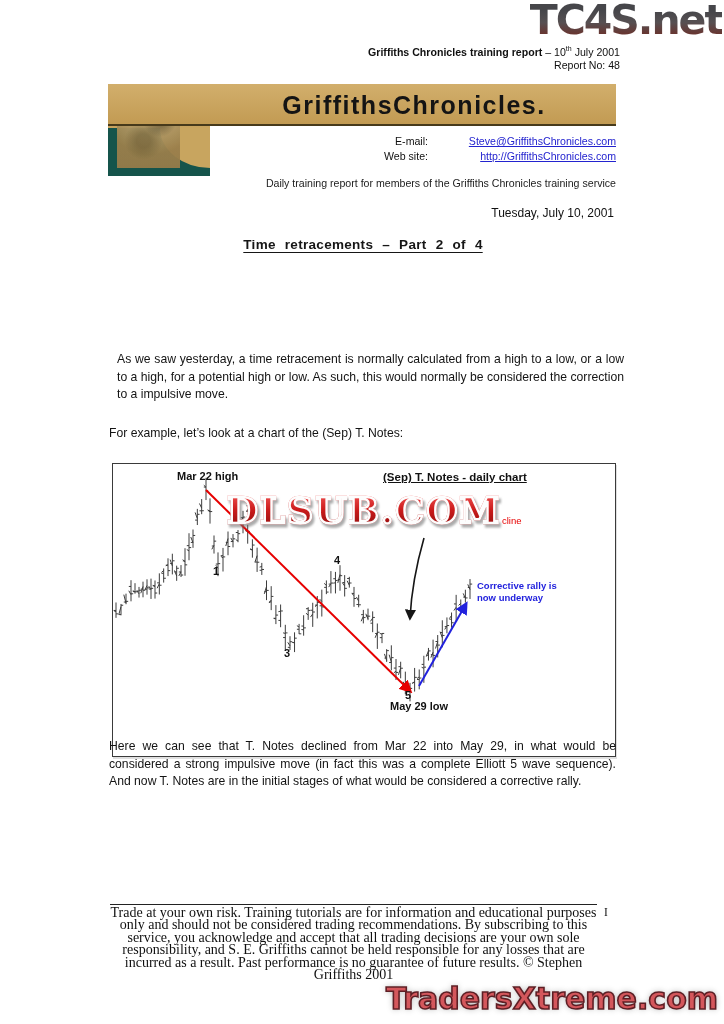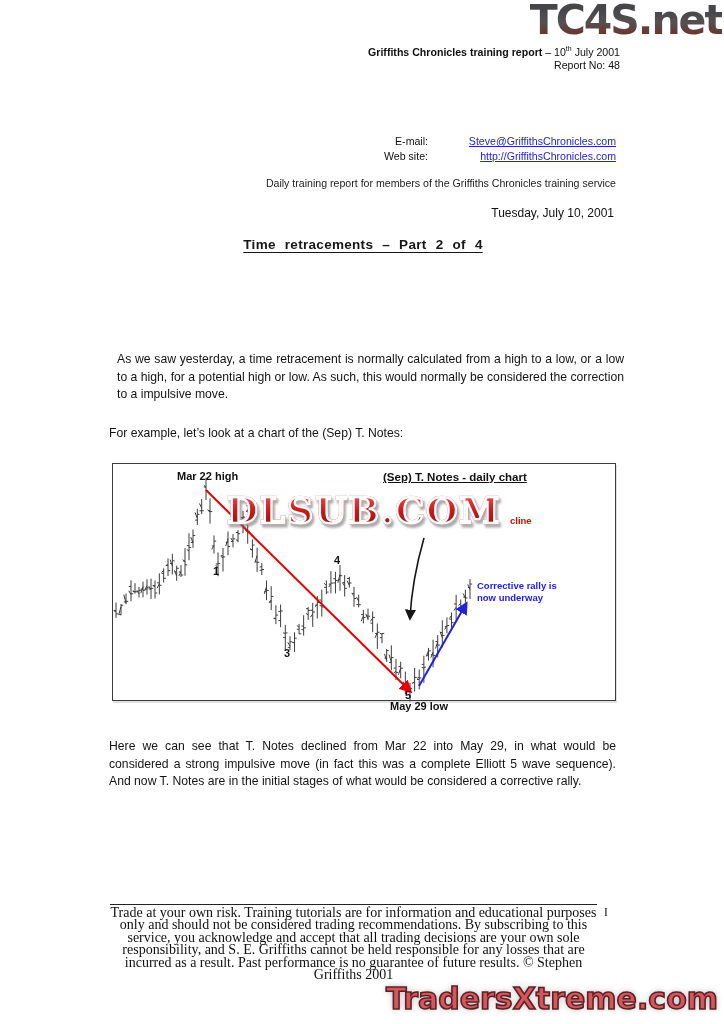--- a/index.html
+++ b/index.html
@@ -53,29 +53,29 @@
   .doc-title { position:absolute; top:237px; left:110px; width:506px; text-align:center;
                font-weight:bold; font-size:13.5px; letter-spacing:.3px; word-spacing:5px;
                text-decoration:underline; text-underline-offset:3px; }
 
   .para { position:absolute; left:109px; width:507px; font-size:12.2px; line-height:17.7px;
           text-align:justify; color:#141414; }
   #p1 { top:277px; } #p2 { top:351px;margin-left:8px; } #p3 { top:425px; text-align:left; }
   #p4 { top:738px; } #p5 { top:831px; }
 
   
-  .chartbox { position:absolute; left:112px; top:463px; width:504px; height:238px;
+  .chartbox { position:absolute; left:112px; top:463px; width:504px; height:294px;
               border:1.5px solid #3a3a3a; background:#fff; box-shadow:1px 2px 0 rgba(0,0,0,.12); }
   .chartbox svg { position:absolute; left:0; top:0; z-index:1; }
   .c-ann { position:absolute; z-index:2; white-space:nowrap; }
   .mar22  { left:64px;  top:6px;   font-weight:bold; font-size:11px; color:#111; }
   .ctitle { left:270px; top:7px;   font-weight:bold; font-size:11.5px; text-decoration:underline; color:#111; }
   .may29  { left:277px; top:236px; font-weight:bold; font-size:11px; color:#111; }
   .rallynote { left:364px; top:116px; color:#2222dd; font-weight:bold; font-size:9.5px; line-height:12px; }
-  .cline  { left:389px; top:51px; color:#e60000; font-weight:bold; font-size:9.5px; z-index:6;margin-left:8px; }
+  .cline  { left:389px; top:51px; color:#e60000; font-weight:normal; font-size:9.5px; z-index:6; }
   .wave-num { position:absolute; z-index:2; font-weight:bold; font-size:11px; color:#111; }
   .watermark { position:absolute; left:50%; top:25px; transform:translateX(-50%); z-index:5;
                font-family:"DejaVu Serif", serif; font-weight:bold; font-size:36px; letter-spacing:2px;
                white-space:nowrap;
                background:linear-gradient(180deg,#ef5050 12%,#cb1b1b 50%,#8e0e0e 95%);
                -webkit-background-clip:text; background-clip:text; color:transparent;
                -webkit-text-stroke:2.4px #fdfdfd;
                filter:drop-shadow(2px 3px 1px rgba(115,115,115,.6)); }
 
   
@@ -95,20 +95,30 @@
 
 <div class="page">
 
   <div class="tc4s">TC4S.net</div>
 
   <div class="report-header">
     <div><span class="b">Griffiths Chronicles training report</span><span> – 10</span><sup>th</sup><span> July 2001</span></div>
     <div>Report No: 48</div>
   </div>
 
+  <div class="banner">
+    <div class="banner-left">
+      <div class="teal-block"></div>
+      <div class="tan-curve"></div>
+      <div class="photo"></div>
+    </div>
+    <div class="banner-top">
+      <div class="brand">GriffithsChronicles.</div>
+    </div>
+  </div>
 
   <div class="contact">
     <div class="row">
       <span class="lbl">E-mail:</span>
       <span class="lnk">Steve@GriffithsChronicles.com</span>
     </div>
     <div class="row">
       <span class="lbl">Web site:</span>
       <span class="lnk">http://GriffithsChronicles.com</span>
     </div>

